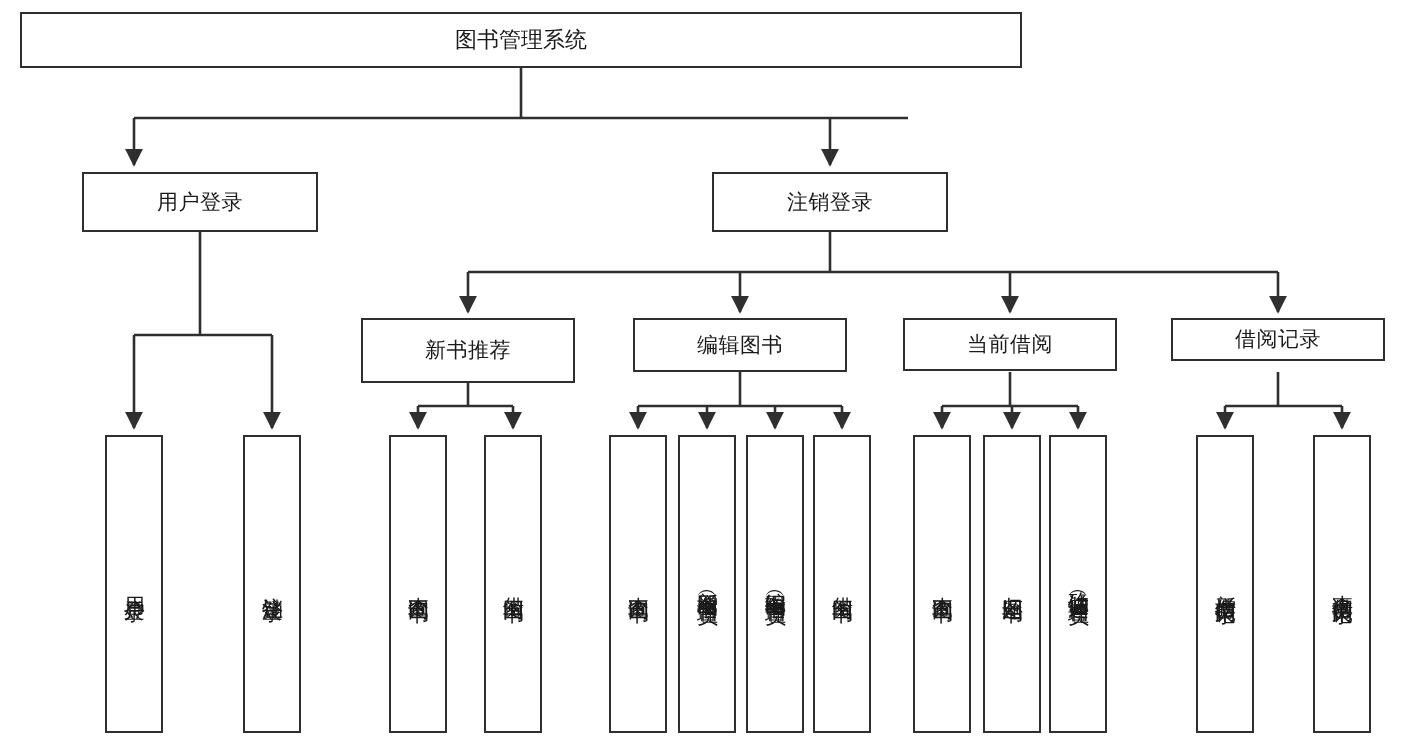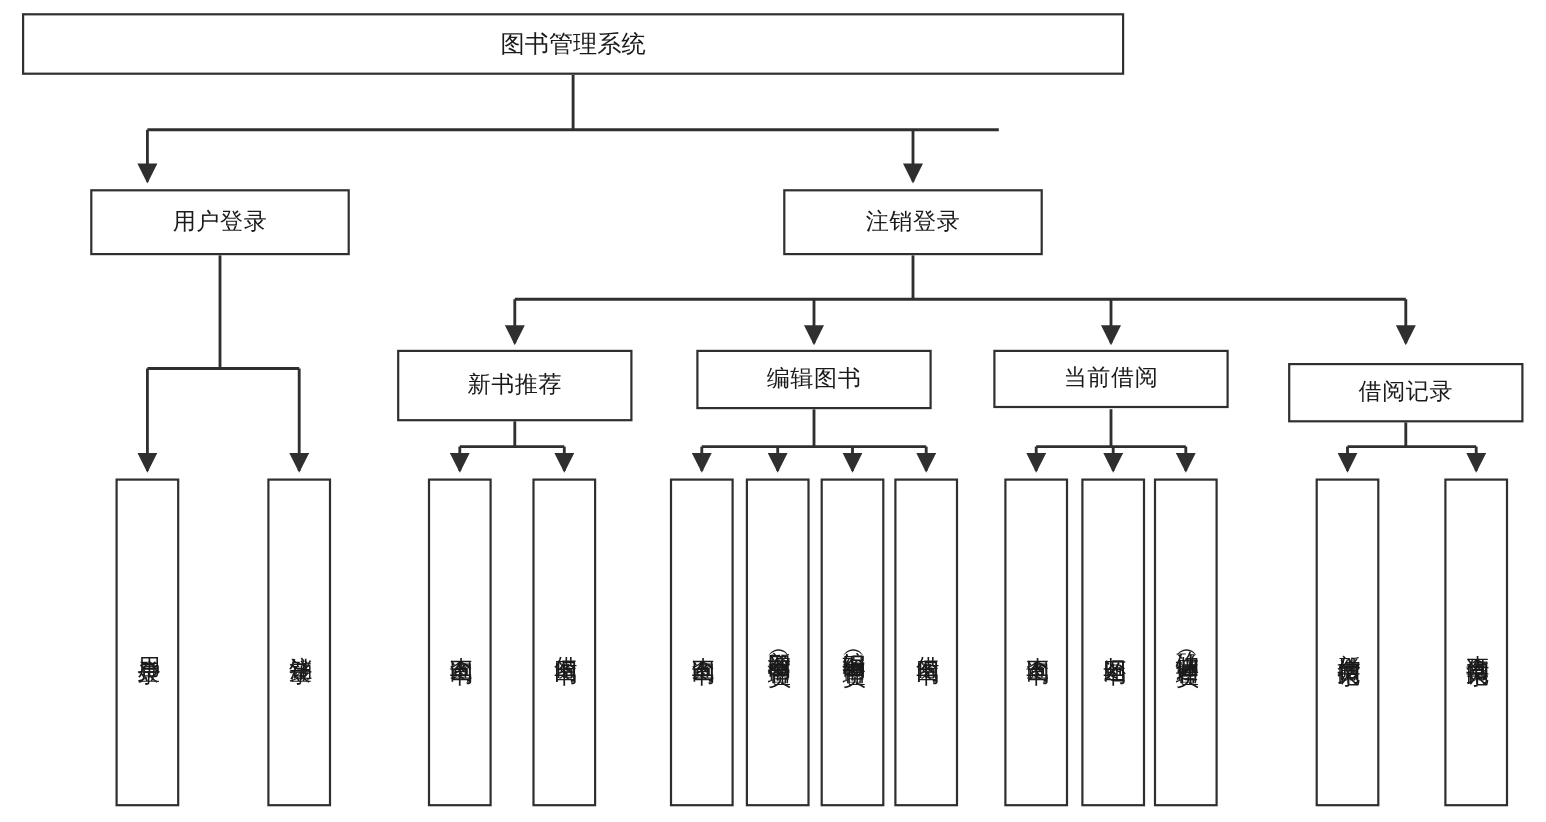--- a/index.html
+++ b/index.html
@@ -133,21 +133,21 @@
 
   <div class="node h" style="left:361px; top:318px; width:214px; height:65px;">
     <span>新书推荐</span>
   </div>
   <div class="node h" style="left:633px; top:318px; width:214px; height:54px;">
     <span>编辑图书</span>
   </div>
   <div class="node h" style="left:903px; top:318px; width:214px; height:53px;">
     <span>当前借阅</span>
   </div>
-  <div class="node h" style="left:1171px; top:318px; width:214px; height:54px;margin-top:12px;">
+  <div class="node h" style="left:1171px; top:318px; width:214px; height:43px;">
     <span>借阅记录</span>
   </div>
 
   <div class="node v" style="left:105px; top:435px; width:58px; height:298px;">
     <span class="vtext">用户登录</span>
   </div>
   <div class="node v" style="left:243px; top:435px; width:58px; height:298px;">
     <span class="vtext">注销登录</span>
   </div>
 

